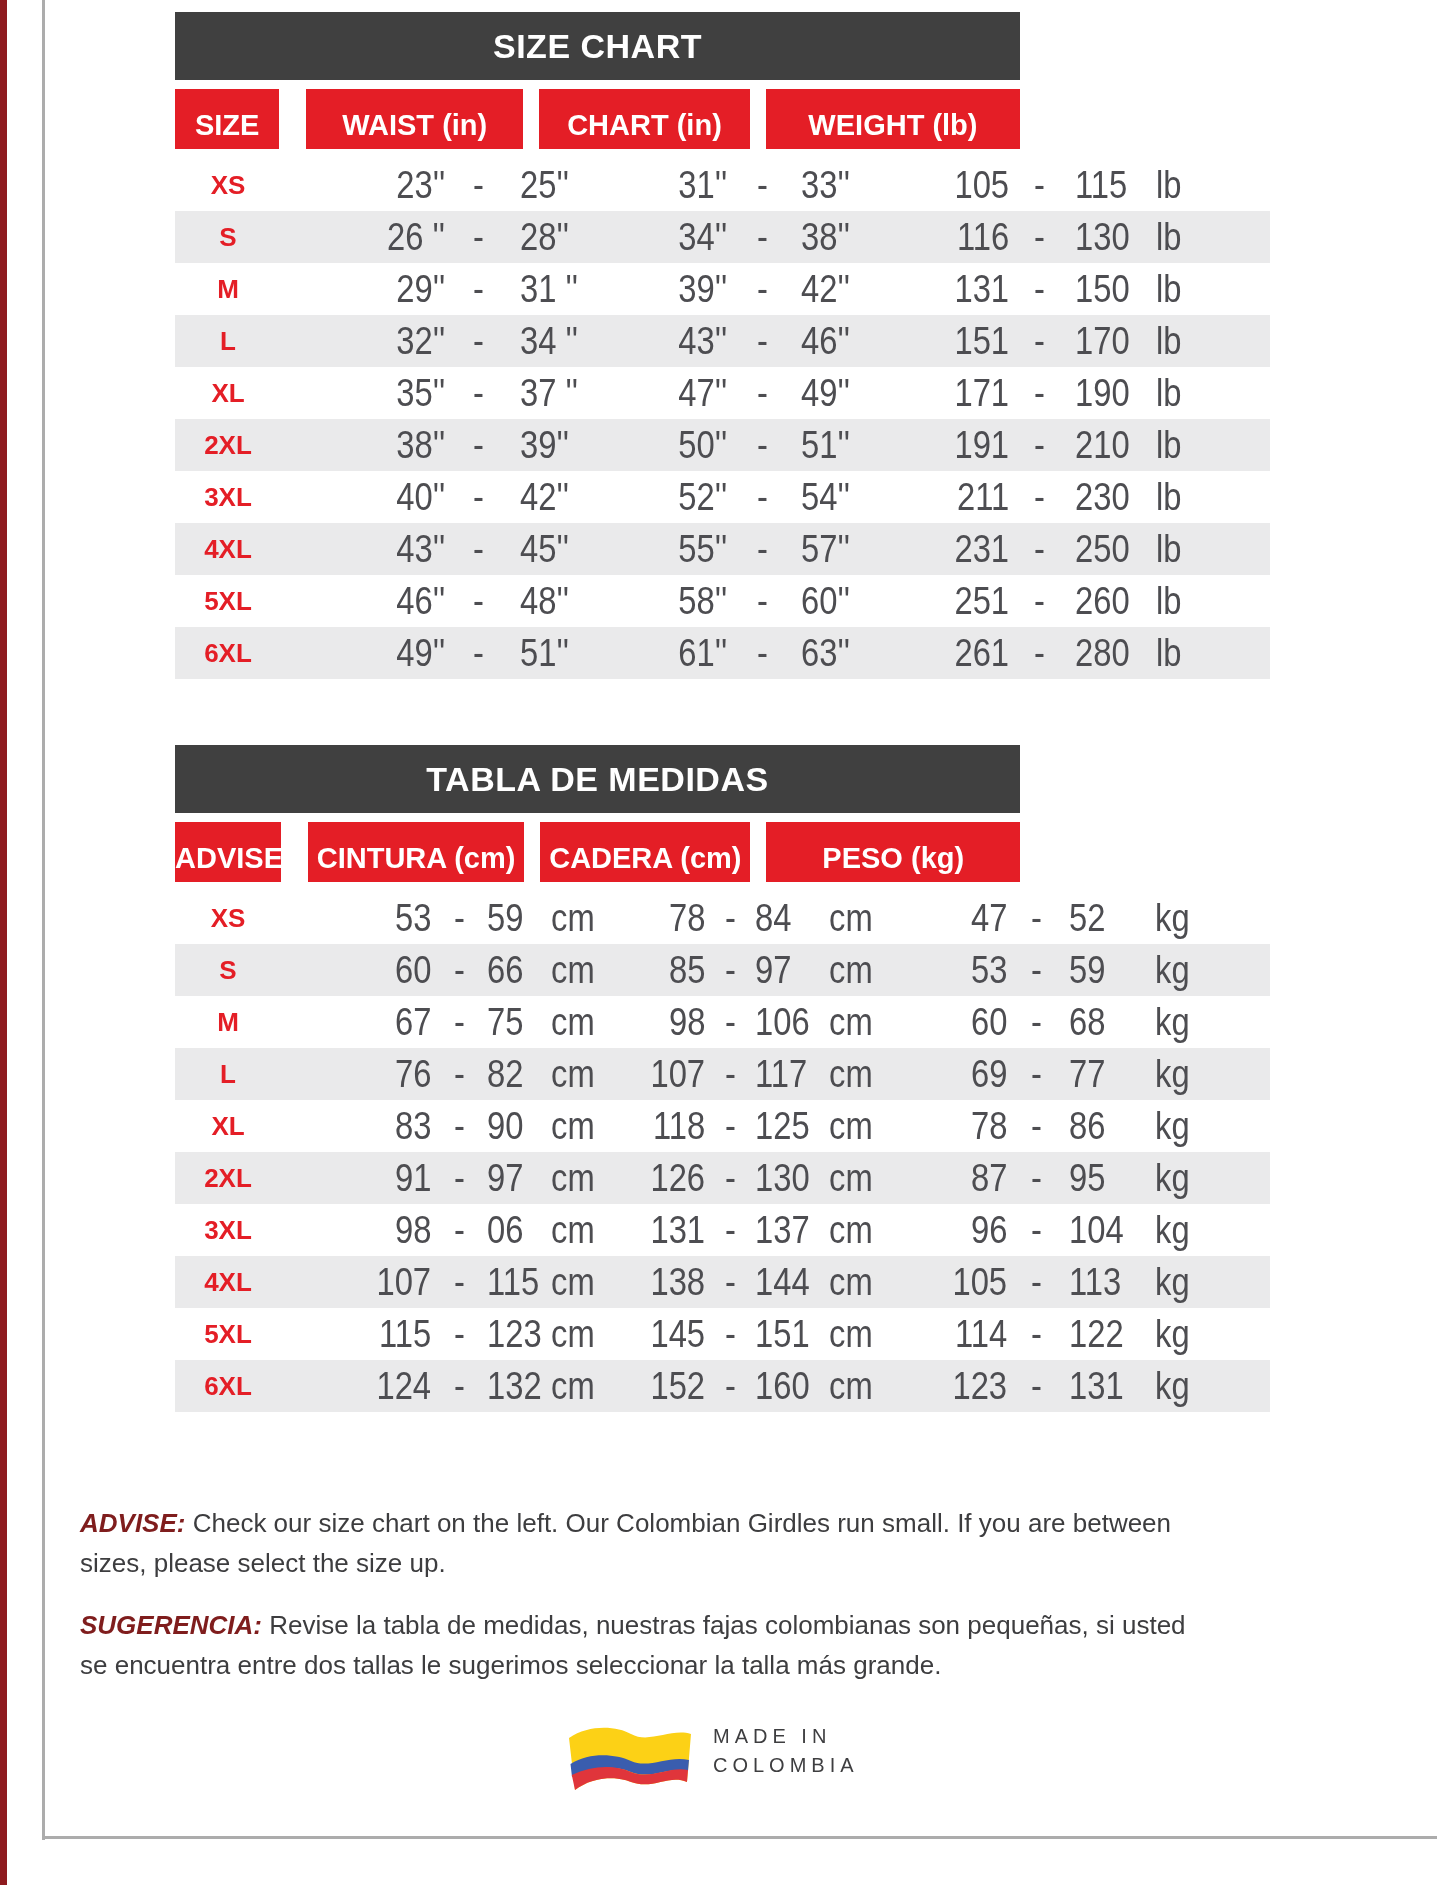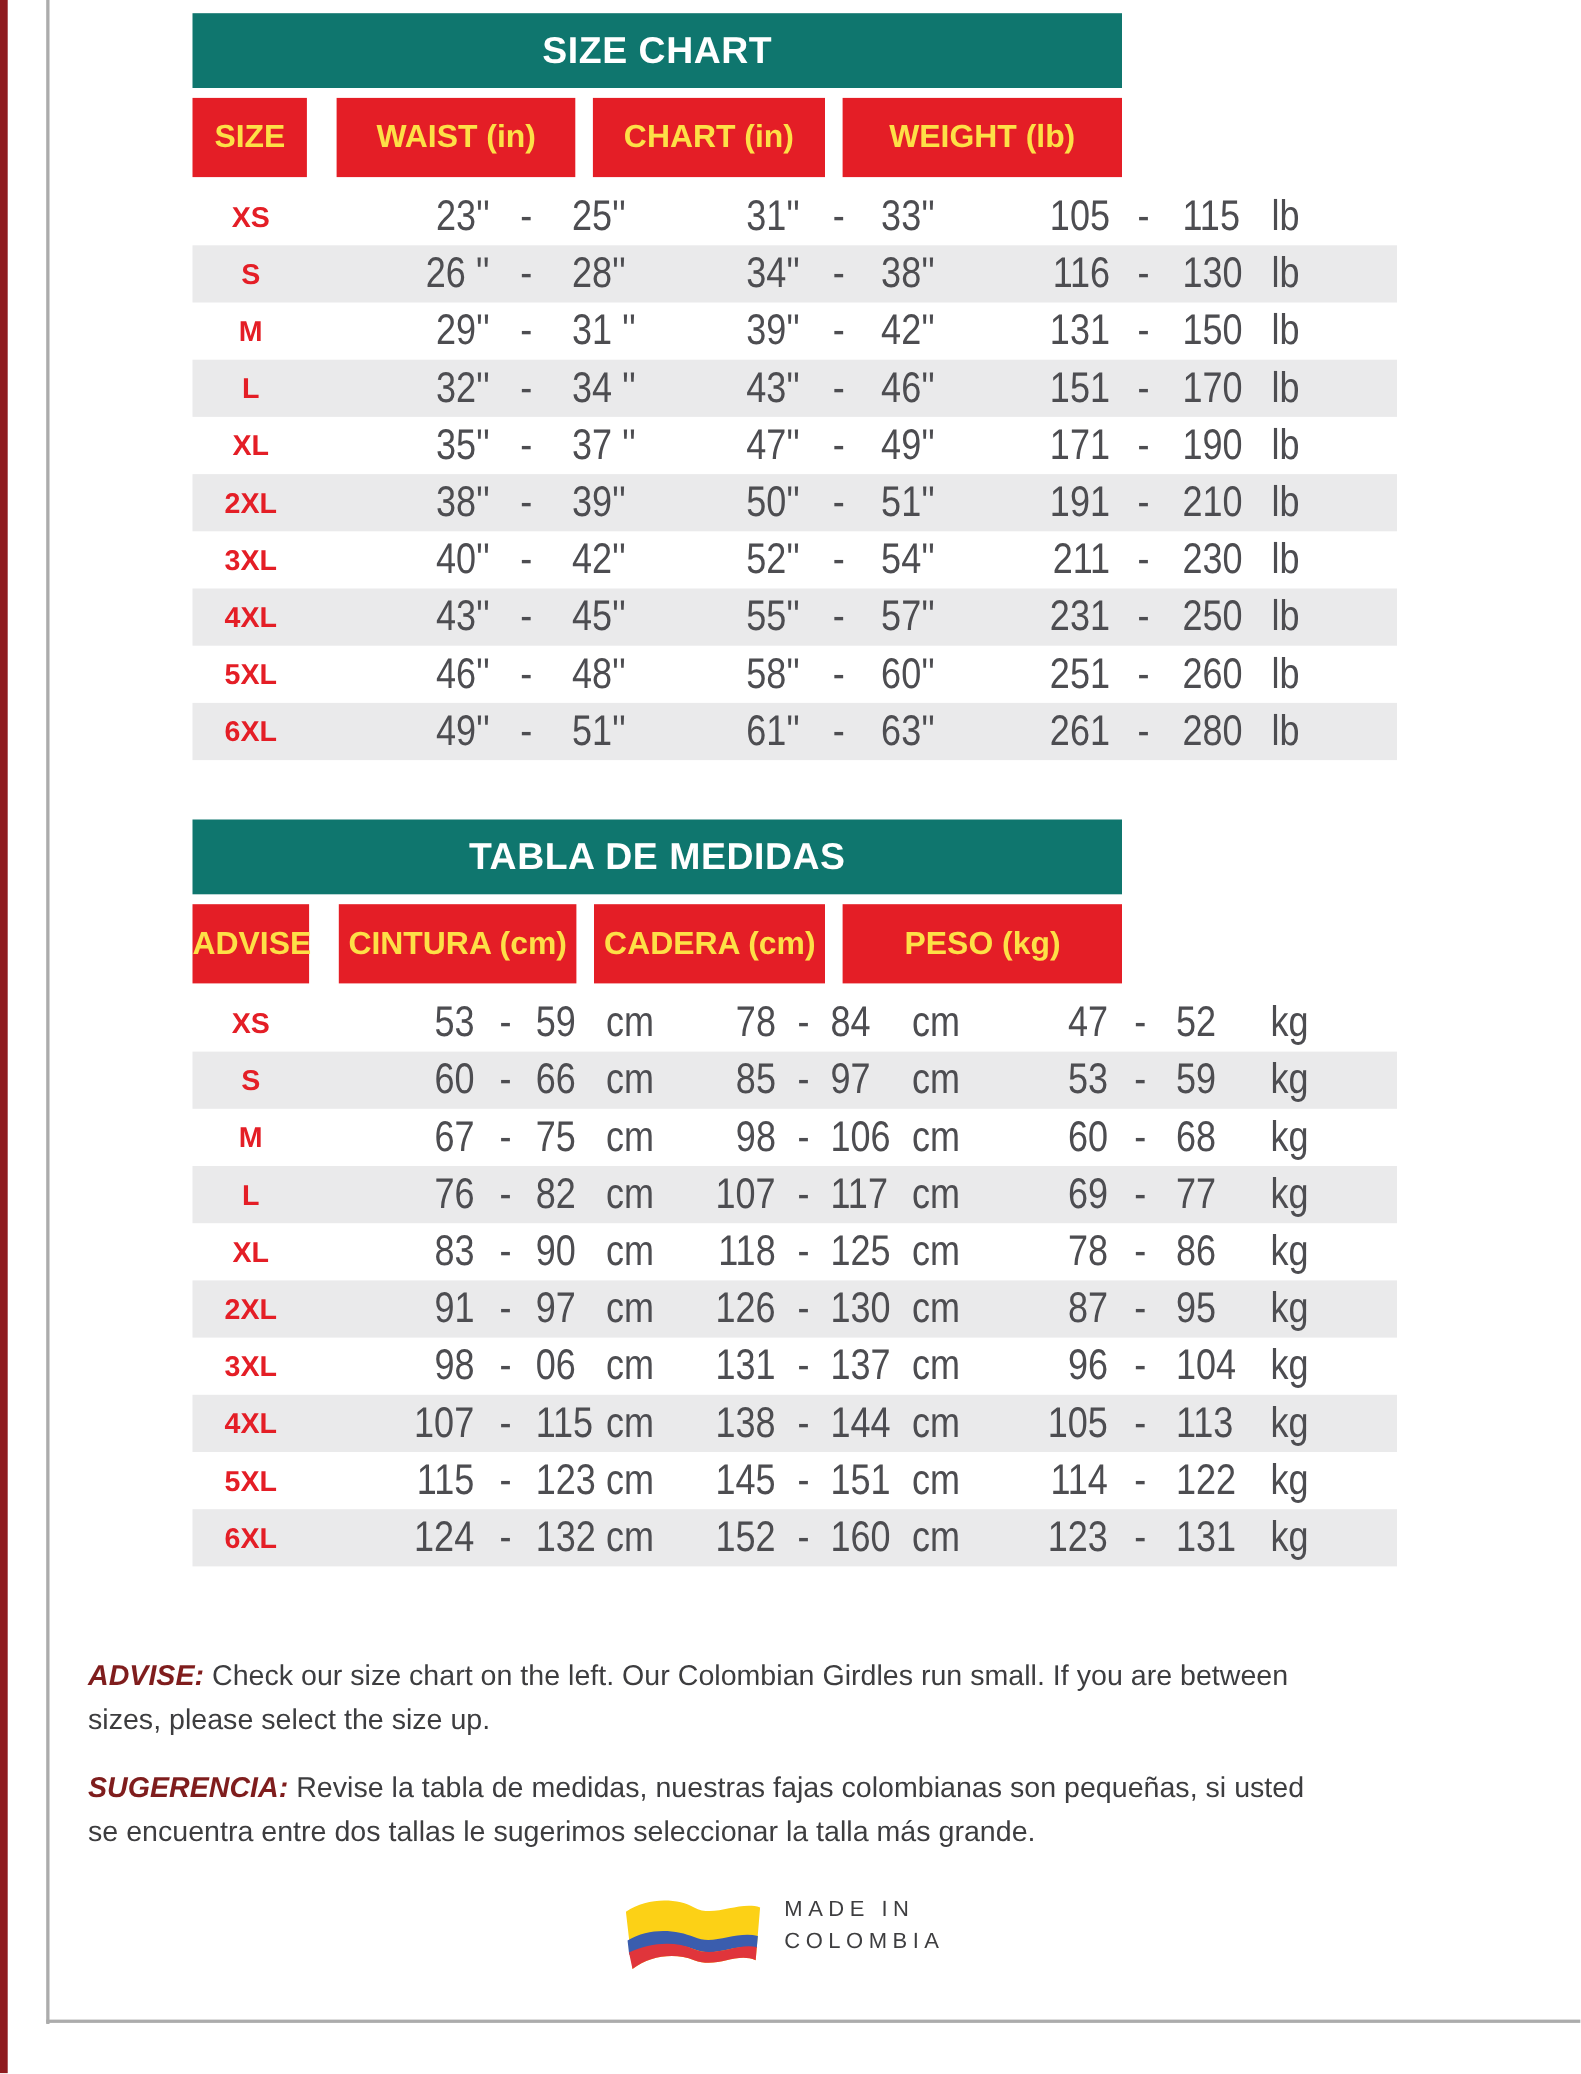--- a/index.html
+++ b/index.html
@@ -7,24 +7,24 @@
         font-family:"Liberation Sans",sans-serif;}
   
   .left-strip{position:absolute;left:0;top:0;width:7px;height:1885px;background:#8F1B1F;}
   .v-line{position:absolute;left:42px;top:0;width:3px;height:1840px;background:#ACACAC;}
   .h-line{position:absolute;left:42px;top:1836px;right:0;height:3px;background:#ACACAC;}
 
   
   .tbl{position:absolute;left:175px;width:1095px;}
   .tbl-1{top:12px;}
   .tbl-2{top:745px;}
-  .bar{width:845px;height:68px;background:#0f766e;color:#fff;text-align:center;
+  .bar{width:845px;height:68px;background:#404040;color:#fff;text-align:center;
        line-height:68px;font-size:34px;font-weight:700;letter-spacing:.5px;}
   .hdr{display:flex;margin-top:9px;width:845px;}
-  .hcell{background:#E41E26;color:#fde047;height:72px;line-height:72px;text-align:center;
+  .hcell{background:#E41E26;color:#ffffff;height:60px;line-height:72px;text-align:center;
          font-weight:700;font-size:29px;}
   .hc-size{width:106px;}
   .hc-a{width:220px;margin-left:27px;}
   .hc-b{width:214px;margin-left:16px;}
   .hc-c{width:258px;margin-left:16px;}
   .rows{margin-top:10px;}
   .row{height:52px;}
   .row.stripe{background:#EAEAEB;}
   .row.t1{display:grid;grid-template-columns:106px 164px 66px 120px 96px 70px 110px 102px 60px 75px 1fr;}
   .row.t2{display:grid;grid-template-columns:106px 150px 56px 64px 72px 82px 50px 68px 72px 112px 58px 86px 1fr;}

